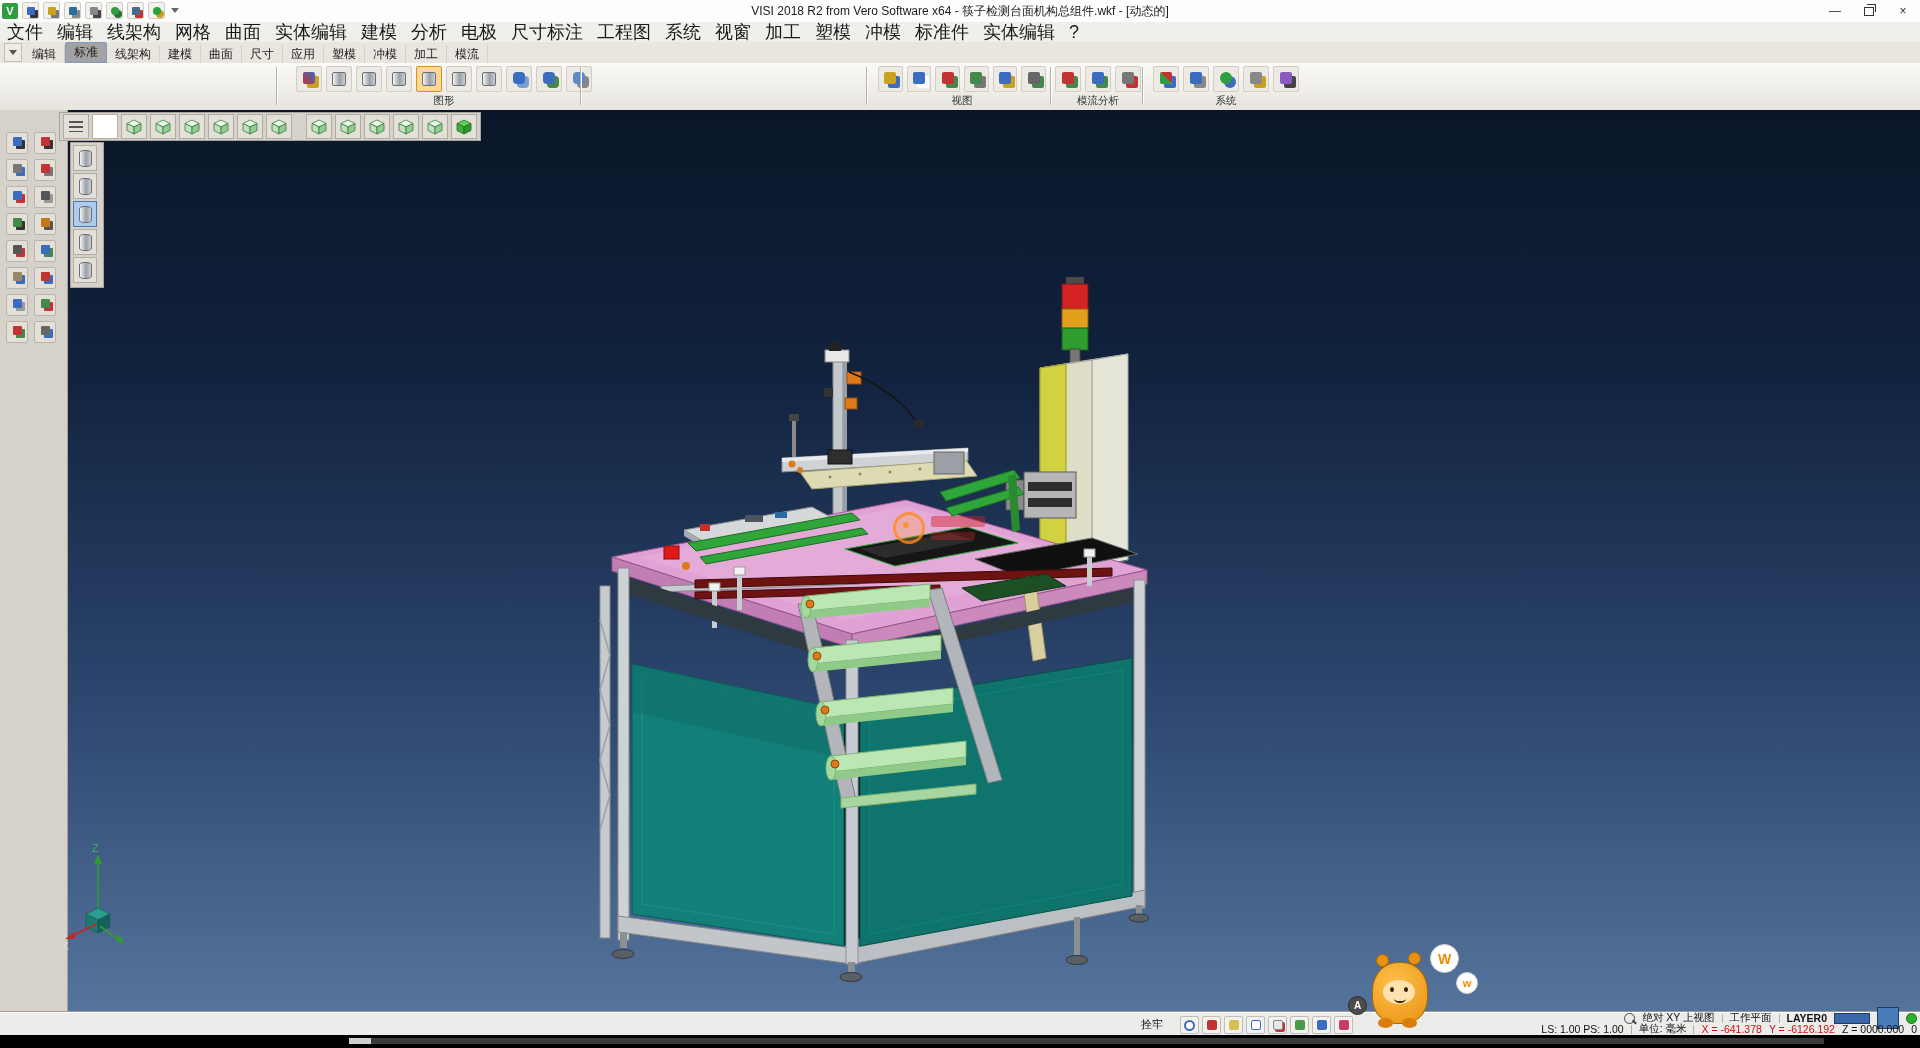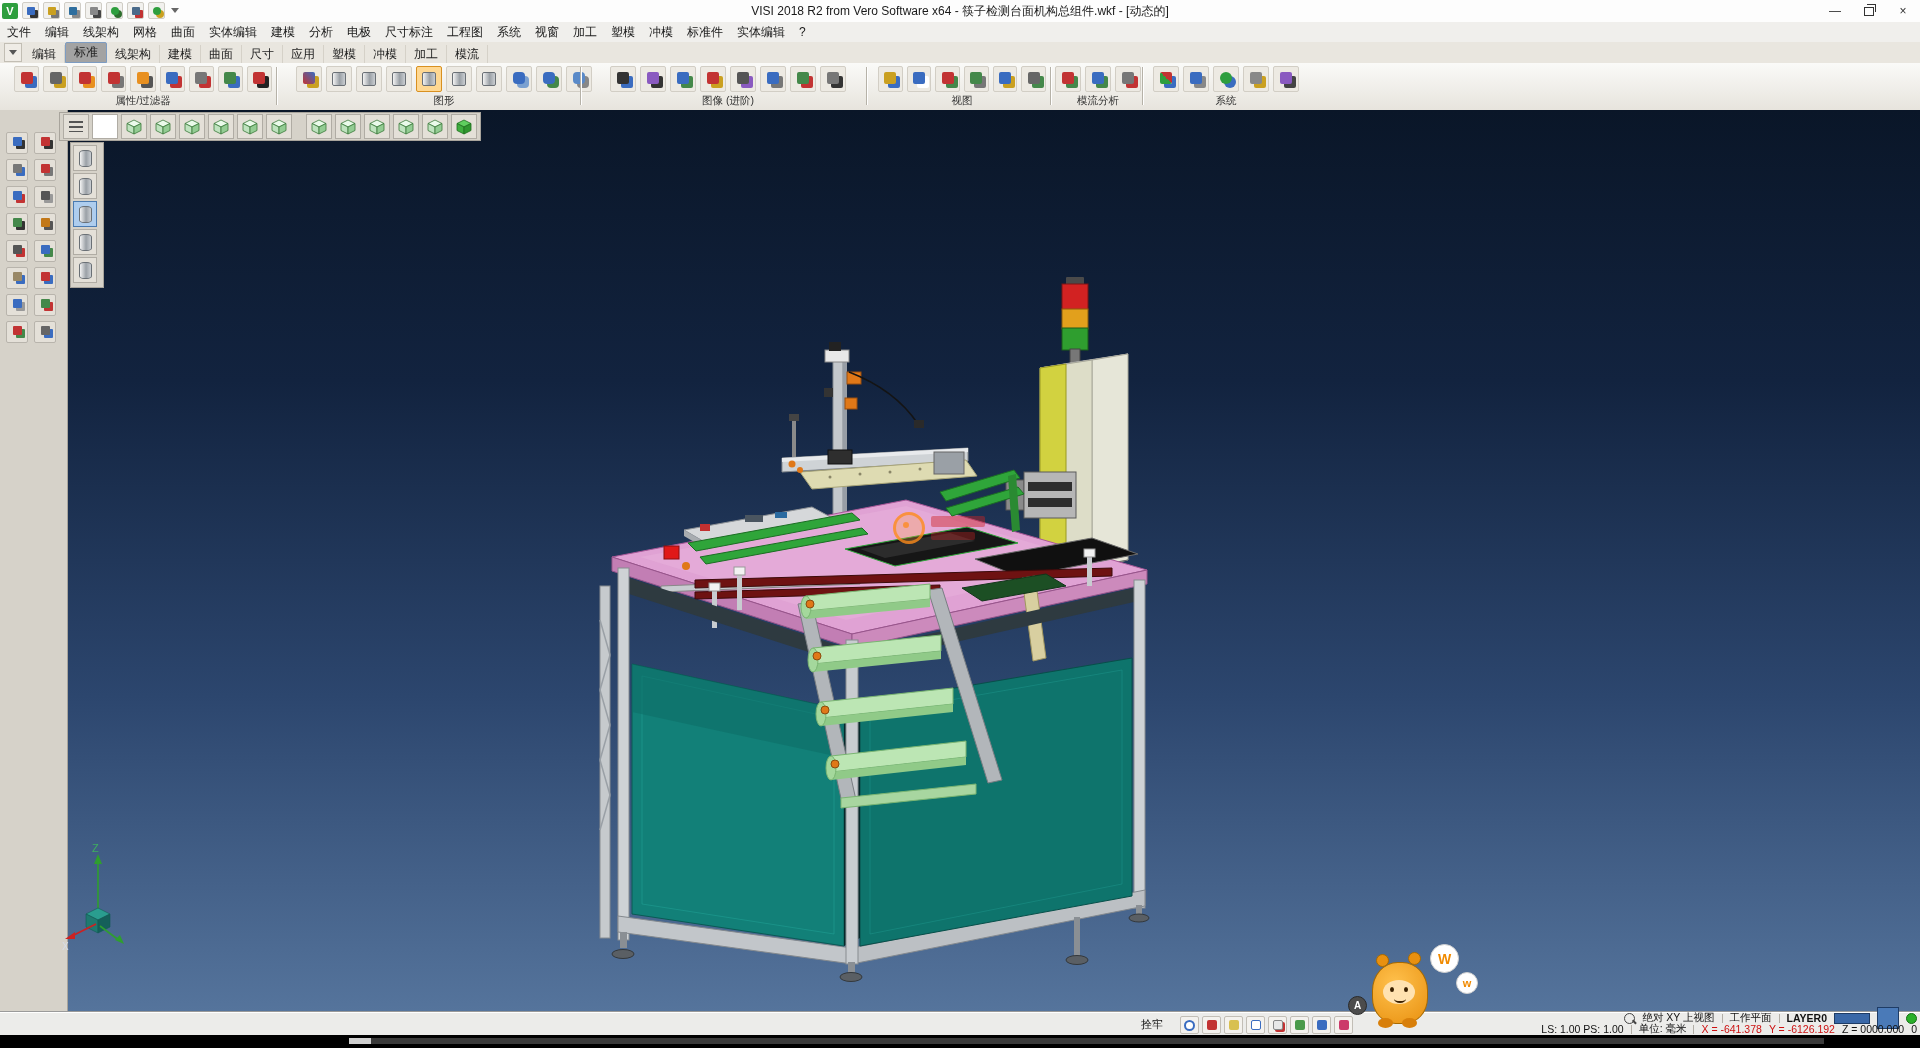--- a/index.html
+++ b/index.html
@@ -21,21 +21,21 @@
     font-size:12px;color:#1a1a1a;pointer-events:none;}
   .wbtns{position:absolute;right:0;top:0;display:flex;height:22px;}
   .wbtn{width:34px;height:22px;display:flex;align-items:center;justify-content:center;
     font-size:12px;color:#333;}
   .restore{position:relative;width:8px;height:7px;border:1px solid #333;background:#fdfdfd;}
   .restore::before{content:"";position:absolute;left:2px;top:-4px;width:8px;height:7px;
     border:1px solid #333;border-bottom:none;border-left:none;}
   
   .menubar{position:absolute;left:0;top:22px;width:1920px;height:20px;background:#f0efec;
     border-bottom:1px solid #d6d3cc;display:flex;align-items:center;}
-  .menuitem{padding:0 7px;font-size:12px;line-height:20px;color:#1a1a1a;}
+  .menuitem{padding:0 7px;font-size:18px;line-height:20px;color:#1a1a1a;}
   
   .tabbar{position:absolute;left:0;top:42px;width:1920px;height:21px;background:#e9e6df;
     border-bottom:1px solid #cfcbc2;display:flex;align-items:flex-end;}
   .tcaret{width:16px;height:17px;margin:0 2px 1px 4px;background:#efece6;border:1px solid #c2beb4;
     display:flex;align-items:center;justify-content:center;}
   .tcaret::after{content:"";width:0;height:0;border-left:4px solid transparent;
     border-right:4px solid transparent;border-top:5px solid #555;}
   .tab{padding:0 8px;font-size:12px;line-height:18px;height:18px;color:#222;
     border-right:1px solid #d5d1c8;}
   .tab.active{background:#a3a3a3;border:1px solid #7d9cc2;height:19px;line-height:18px;
@@ -213,52 +213,20 @@
     <span class="tab">曲面</span>
     <span class="tab">尺寸</span>
     <span class="tab">应用</span>
     <span class="tab">塑模</span>
     <span class="tab">冲模</span>
     <span class="tab">加工</span>
     <span class="tab">模流</span>
   </div>
 
   <div class="toolbar">
-    <div class="tgroup" style="left:14px;width:258px;">
-      <div class="trow">
-        <span class="ticon">
-            <i style="background:#c23333;box-shadow:4px 4px 0 #3a6cc0;"></i>
-          </span>
-        <span class="ticon">
-            <i style="background:#666;box-shadow:4px 4px 0 #caa020;"></i>
-          </span>
-        <span class="ticon">
-            <i style="background:#c23333;box-shadow:4px 4px 0 #e89020;"></i>
-          </span>
-        <span class="ticon">
-            <i style="background:#c23333;box-shadow:4px 4px 0 #777;"></i>
-          </span>
-        <span class="ticon">
-            <i style="background:#e89020;box-shadow:4px 4px 0 #555;"></i>
-          </span>
-        <span class="ticon">
-            <i style="background:#3a6cc0;box-shadow:4px 4px 0 #c23333;"></i>
-          </span>
-        <span class="ticon">
-            <i style="background:#777;box-shadow:4px 4px 0 #c23333;"></i>
-          </span>
-        <span class="ticon">
-            <i style="background:#44884a;box-shadow:4px 4px 0 #3a6cc0;"></i>
-          </span>
-        <span class="ticon">
-            <i style="background:#c23333;box-shadow:4px 4px 0 #222;"></i>
-          </span>
-      </div>
-      <div class="glabel">属性/过滤器</div>
-    </div>
     <div class="tsep" style="left:276px;"></div>
     <div class="tgroup" style="left:296px;width:296px;">
       <div class="trow">
         <span class="ticon">
             <i style="background:linear-gradient(45deg,#c23333,#3a6cc0);box-shadow:4px 4px 0 #caa020;"></i>
           </span>
         <span class="ticon">
             <i class="cylv"></i>
           </span>
         <span class="ticon">
@@ -282,49 +250,20 @@
         <span class="ticon">
             <i style="background:#3a6cc0;box-shadow:4px 4px 0 #44884a;border-radius:4px;"></i>
           </span>
         <span class="ticon">
             <i style="background:#5a8ac8;box-shadow:4px 4px 0 #888;border-radius:4px;"></i>
           </span>
       </div>
       <div class="glabel">图形</div>
     </div>
     <div class="tsep" style="left:580px;"></div>
-    <div class="tgroup" style="left:600px;width:256px;">
-      <div class="trow">
-        <span class="ticon">
-            <i style="background:#333;box-shadow:4px 4px 0 #3a6cc0;"></i>
-          </span>
-        <span class="ticon">
-            <i style="background:#8a5ac0;box-shadow:4px 4px 0 #333;"></i>
-          </span>
-        <span class="ticon">
-            <i style="background:#3a6cc0;box-shadow:4px 4px 0 #44884a;"></i>
-          </span>
-        <span class="ticon">
-            <i style="background:#c23333;box-shadow:4px 4px 0 #caa020;"></i>
-          </span>
-        <span class="ticon">
-            <i style="background:#555;box-shadow:4px 4px 0 #8a5ac0;"></i>
-          </span>
-        <span class="ticon">
-            <i style="background:#3a6cc0;box-shadow:4px 4px 0 #777;"></i>
-          </span>
-        <span class="ticon">
-            <i style="background:#44884a;box-shadow:4px 4px 0 #c23333;"></i>
-          </span>
-        <span class="ticon">
-            <i style="background:#777;box-shadow:4px 4px 0 #333;"></i>
-          </span>
-      </div>
-      <div class="glabel">图像 (进阶)</div>
-    </div>
     <div class="tsep" style="left:866px;"></div>
     <div class="tgroup" style="left:878px;width:168px;">
       <div class="trow">
         <span class="ticon">
             <i style="background:#caa020;box-shadow:4px 4px 0 #3a6cc0;"></i>
           </span>
         <span class="ticon">
             <i style="background:#3a6cc0;box-shadow:4px 4px 0 #fff;"></i>
           </span>
         <span class="ticon">

